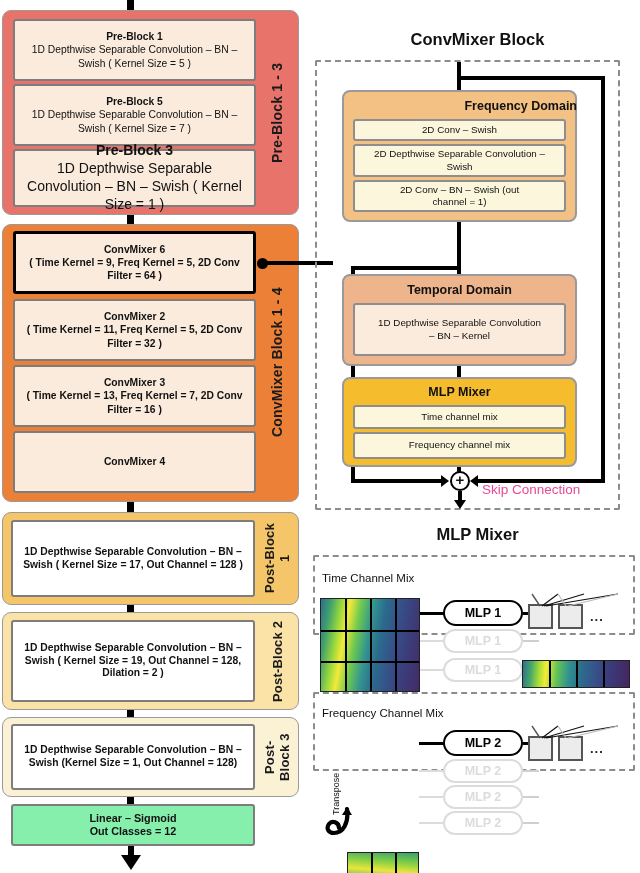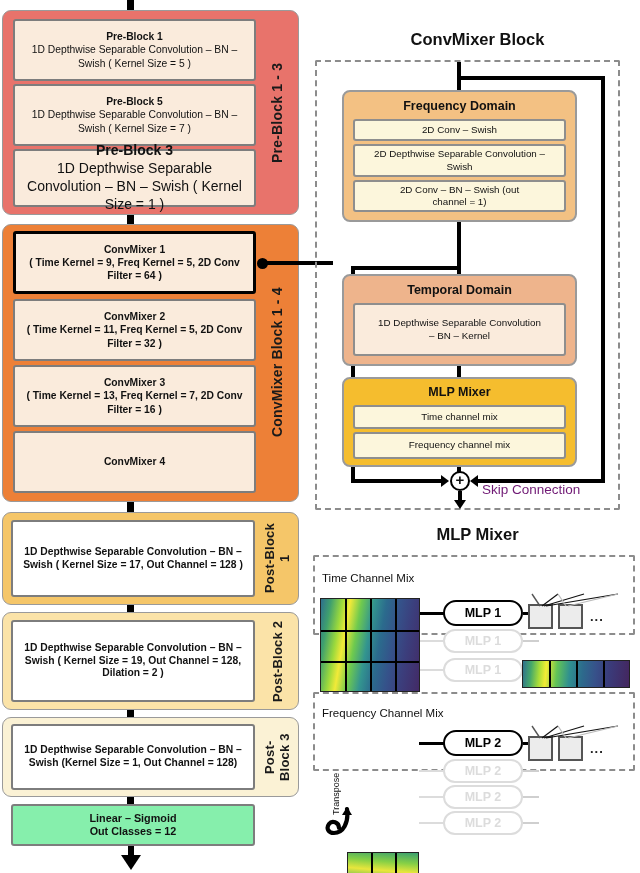--- a/index.html
+++ b/index.html
@@ -72,21 +72,21 @@
   </div>
 </div>
 <div class="abs band-label ctr" style="left:258px;top:19px;width:38px;height:188px;font-size:14px;">Pre-Block 1 - 3</div>
 
 <div class="abs stub" style="left:127px;top:215px;width:7px;height:12px;"></div>
 
 <div class="abs band" style="left:2px;top:224px;width:297px;height:278px;background:#ED8037;"></div>
 
 <div class="abs card hl ctr" style="left:13px;top:231px;width:243px;height:63px;padding:3px 6px;font-size:10.3px;">
   <div>
-    <div>ConvMixer 1</div>
+    <div>ConvMixer 6</div>
     <div style="font-weight:bold;">( Time Kernel = 9, Freq Kernel = 5, 2D Conv Filter = 64 )</div>
   </div>
 </div>
 <div class="abs card ctr" style="left:13px;top:299px;width:243px;height:62px;padding:3px 6px;font-size:10.3px;">
   <div>
     <div>ConvMixer 2</div>
     <div>( Time Kernel = 11, Freq Kernel = 5, 2D Conv Filter = 32 )</div>
   </div>
 </div>
 <div class="abs card ctr" style="left:13px;top:365px;width:243px;height:62px;padding:14px 6px;font-size:10.3px;">
@@ -135,21 +135,21 @@
 <div class="abs arrow-down" style="left:121px;top:855px;"></div>
 
 <div class="abs panel-title" style="left:320px;top:30px;width:315px;font-size:16.5px;">ConvMixer Block</div>
 <div class="abs dashed" style="left:315px;top:60px;width:305px;height:450px;"></div>
 
 <div class="abs line" style="left:457px;top:62px;width:4px;height:28px;"></div>
 <div class="abs line" style="left:457px;top:76px;width:148px;height:4px;"></div>
 <div class="abs line" style="left:601px;top:76px;width:4px;height:405px;"></div>
 
 <div class="abs sub" style="left:342px;top:90px;width:235px;height:132px;background:#F3C183;"></div>
-<div class="abs sub-head" style="left:342px;top:99px;width:235px;font-size:12.5px;">Frequency Domain</div>
+<div class="abs sub-head" style="left:342px;top:99px;width:235px;font-size:12.5px;text-align:right;">Frequency Domain</div>
 <div class="abs sub-card ctr" style="left:353px;top:119px;width:213px;height:22px;font-size:9.8px;">2D Conv – Swish</div>
 <div class="abs sub-card ctr" style="left:353px;top:144px;width:213px;height:33px;font-size:9.8px;padding:0 14px;">2D Depthwise Separable Convolution – Swish</div>
 <div class="abs sub-card ctr" style="left:353px;top:180px;width:213px;height:32px;font-size:9.8px;padding:0 28px;">2D Conv – BN – Swish (out channel = 1)</div>
 
 <div class="abs line" style="left:457px;top:222px;width:4px;height:52px;"></div>
 <div class="abs line" style="left:351px;top:266px;width:110px;height:4px;"></div>
 <div class="abs line" style="left:351px;top:266px;width:4px;height:215px;"></div>
 
 <div class="abs sub" style="left:342px;top:274px;width:235px;height:92px;background:#EEB48C;"></div>
 <div class="abs sub-head" style="left:342px;top:283px;width:235px;font-size:12.5px;">Temporal Domain</div>
@@ -167,21 +167,21 @@
 <div class="abs line" style="left:351px;top:479px;width:90px;height:4px;"></div>
 <div class="abs line" style="left:478px;top:479px;width:127px;height:4px;"></div>
 <div class="abs" style="left:441px;top:475px;width:0;height:0;border-top:6px solid transparent;border-bottom:6px solid transparent;border-left:8px solid #000;"></div>
 <div class="abs" style="left:470px;top:475px;width:0;height:0;border-top:6px solid transparent;border-bottom:6px solid transparent;border-right:8px solid #000;"></div>
 
 <div class="abs oplus ctr" style="left:450px;top:471px;width:20px;height:20px;">
     <span>+</span>
   </div>
 <div class="abs line" style="left:458px;top:491px;width:4px;height:12px;"></div>
 <div class="abs" style="left:454px;top:500px;width:0;height:0;border-left:6px solid transparent;border-right:6px solid transparent;border-top:9px solid #000;"></div>
-<div class="abs" style="left:482px;top:482px;font-size:13.5px;color:#701a75;">Skip Connection</div>
+<div class="abs" style="left:482px;top:482px;font-size:13.5px;color:#ec4899;">Skip Connection</div>
 
 <div class="abs panel-title" style="left:320px;top:525px;width:315px;font-size:16.5px;">MLP Mixer</div>
 
 <div class="abs dashed" style="left:313px;top:555px;width:322px;height:80px;"></div>
 <div class="abs" style="left:322px;top:572px;font-size:11.5px;color:#111;">Time Channel Mix</div>
 
 <div class="abs spec" style="left:320px;top:598px;width:100px;height:94px;
      background:linear-gradient(100deg,#2d6e8e 0%,#3fa06e 9%,#9bd93c 19%,#f2ea38 26%,#6fca4e 36%,#33958f 47%,#2b6b8d 58%,#35528a 70%,#3b3f7d 82%,#432a66 100%);">
   <div class="gl" style="left:0;top:31px;width:100%;height:2px;"></div>
   <div class="gl" style="left:0;top:62px;width:100%;height:2px;"></div>

